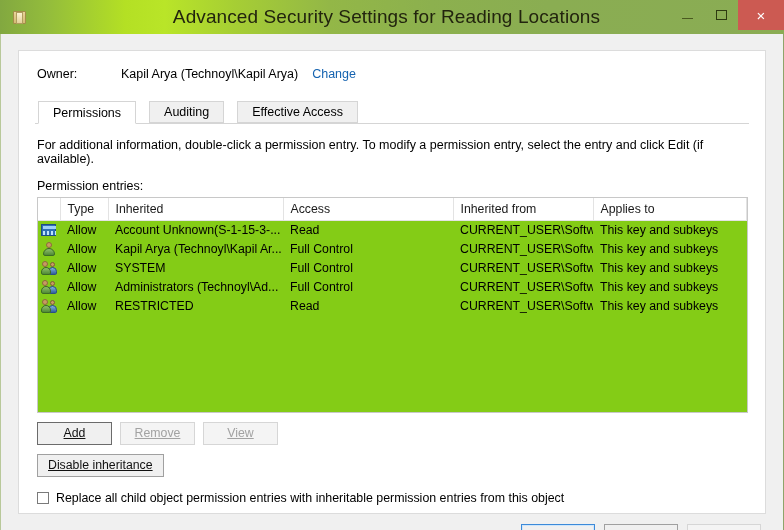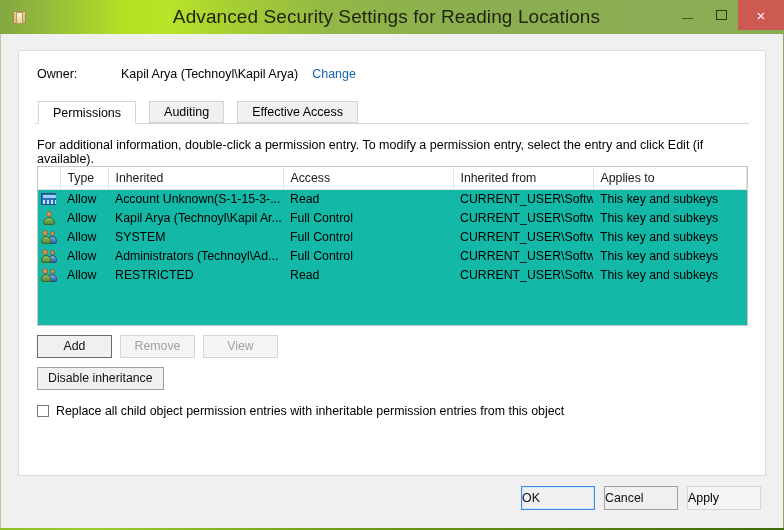--- a/index.html
+++ b/index.html
@@ -169,22 +169,22 @@
   }
   #entries-label {
     font-size: 12.5px;
     color: #000;
     margin: 13px 0 4px 2px;
   }
 
   
   #table-wrap {
     border: 1px solid #c8c8c8;
-    background: #14b8a6;
-    height: 160px;
+    background: #84cc16;
+    height: 216px;
     margin: 0 1px 0 2px;
     overflow: hidden;
     position: relative;
   }
   table#perm-table {
     width: 100%;
     border-collapse: collapse;
     font-size: 12.3px;
     table-layout: fixed;
   }
@@ -293,20 +293,21 @@
     min-width: 75px;
     padding: 0 10px;
     background: #f0f0f0;
     border: 1px solid #a0a0a0;
     color: #111;
     cursor: default;
     margin-right: 8px;
     line-height: 21px;
     text-align: center;
     white-space: nowrap;
+    text-decoration: underline;
   }
   .btn.primaryborder { border-color: #6b6b6b; }
   .btn.disabled {
     color: #a2a2a2;
     border-color: #d6d6d6;
     background: #f4f4f4;
   }
   .btn.wide { min-width: 126px; }
 
   
@@ -387,20 +388,21 @@
         <span id="owner-change">Change</span>
       </div>
 
       <div id="tabstrip">
         <div class="tab active">Permissions</div>
         <div class="tab">Auditing</div>
         <div class="tab">Effective Access</div>
       </div>
 
       <div id="info-text">For additional information, double-click a permission entry. To modify a permission entry, select the entry and click Edit (if available).</div>
+      <div id="entries-label">Permission entries:</div>
 
       <div id="table-wrap">
         <table id="perm-table">
           <colgroup>
             <col class="col-icon">
               <col class="col-type">
               <col class="col-prin">
             <col class="col-acc">
               <col class="col-inh">
               <col class="col-app">

